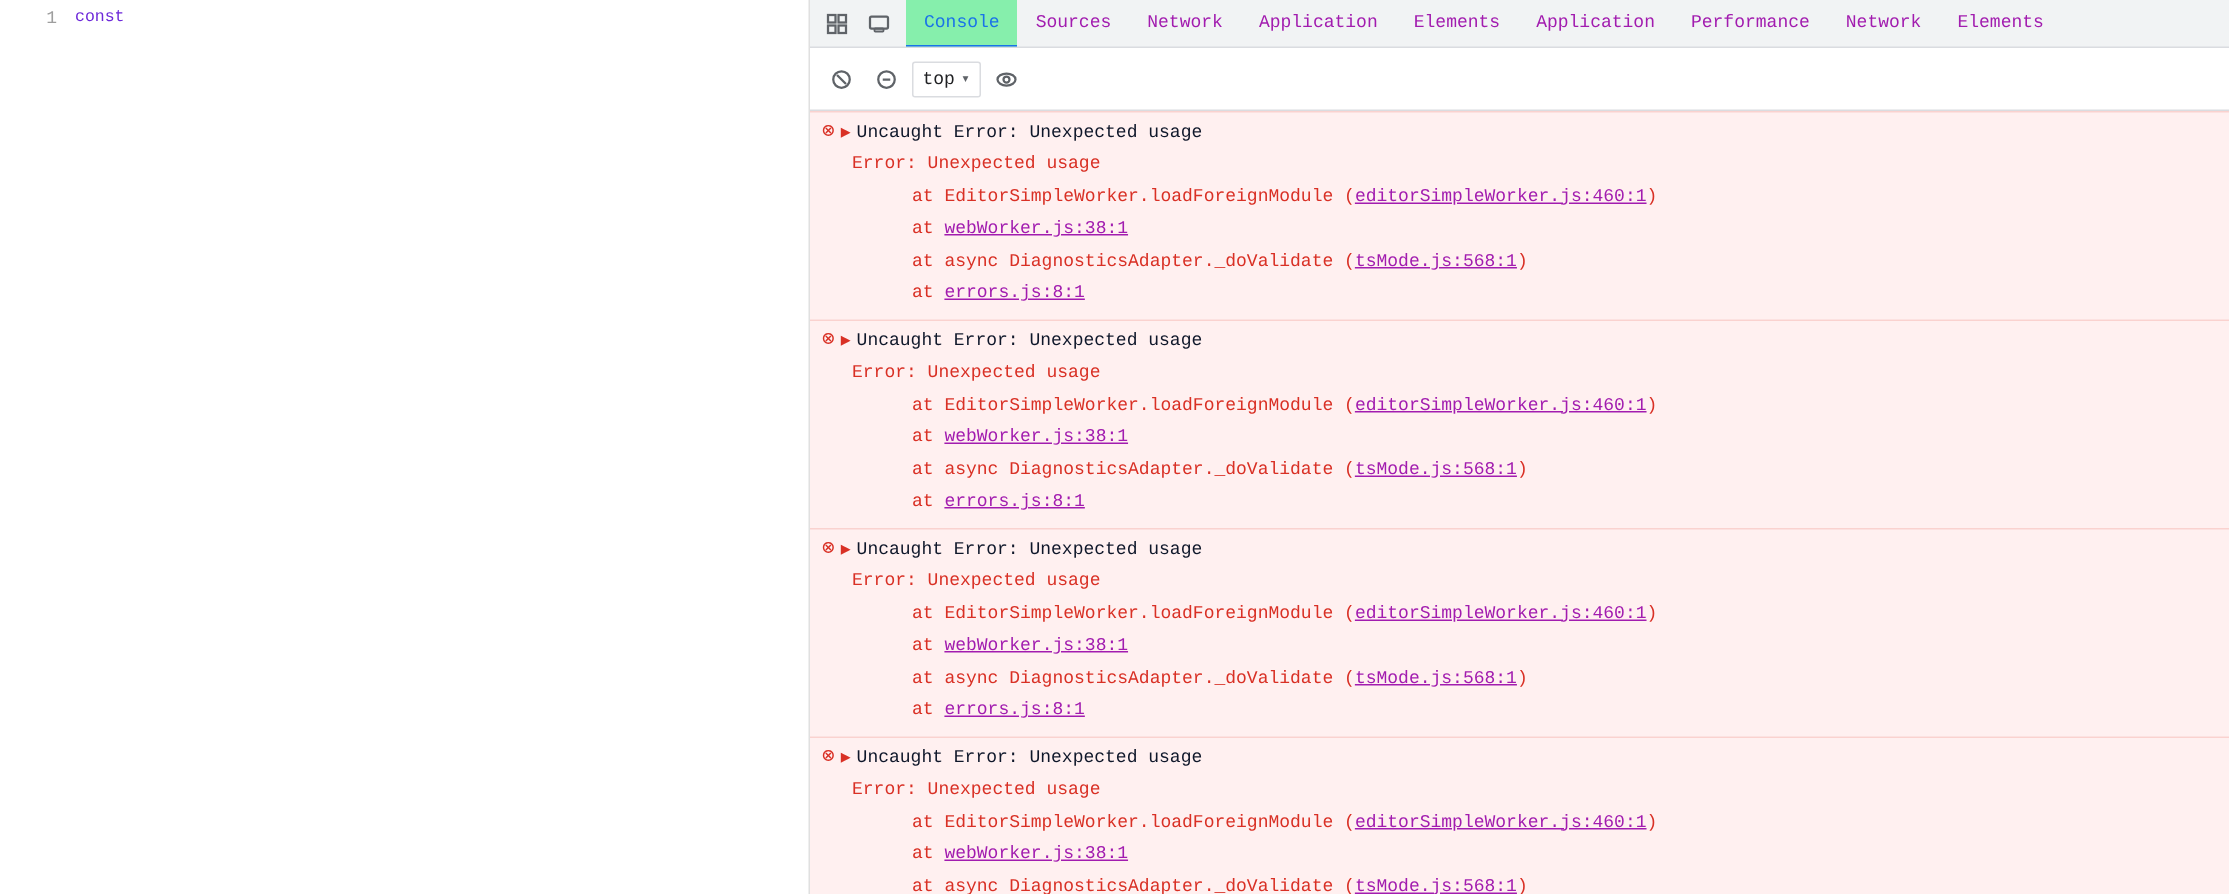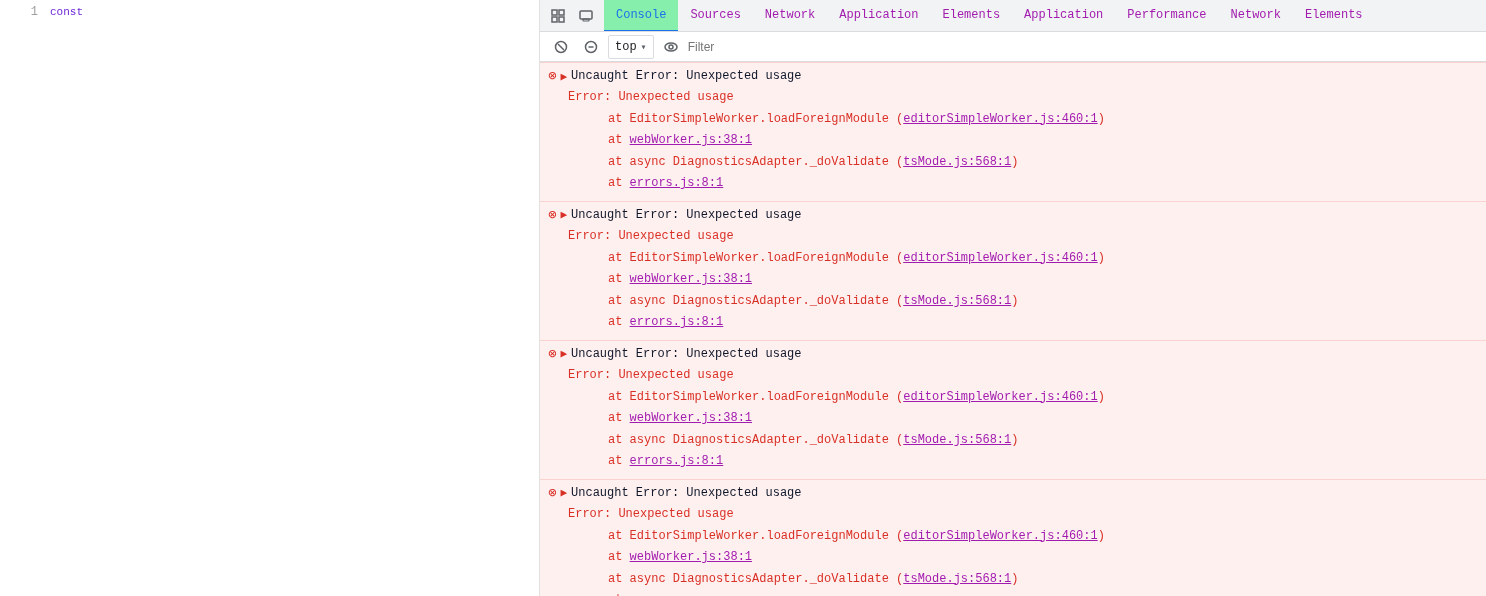--- a/index.html
+++ b/index.html
@@ -84,21 +84,21 @@
       color: #1a73e8;
       border-bottom: 2px solid #1a73e8;
       background: #86efac;
     }
 
     
     .toolbar-row {
       display: flex;
       align-items: center;
       border-bottom: 1px solid #dadce0;
-      height: 30px;
+      height: 42px;
       padding: 0 8px;
       gap: 4px;
       background: #fff;
     }
     .toolbar-btn {
       width: 26px;
       height: 26px;
       display: flex;
       align-items: center;
       justify-content: center;
@@ -248,21 +248,20 @@
     <div class="context-select">
       <span>top</span>
       <span style="font-size:10px; color:#5f6368;">▾</span>
     </div>
     <div class="eye-btn" title="Show custom formatters">
       <svg width="16" height="16" viewBox="0 0 16 16" fill="none">
         <ellipse cx="8" cy="8" rx="6" ry="4" stroke="#5f6368" stroke-width="1.5"></ellipse>
         <circle cx="8" cy="8" r="2" stroke="#5f6368" stroke-width="1.5"></circle>
       </svg>
     </div>
-    <input class="filter-input" type="text" placeholder="Filter" style="">
   </div>
 
   <div class="console-content">
 
     <div class="error-block">
       <div class="error-header">
         <span class="error-icon">⊗</span>
         <span class="error-triangle">▶</span>
         <span class="error-header-text">Uncaught Error: Unexpected usage</span>
       </div>

